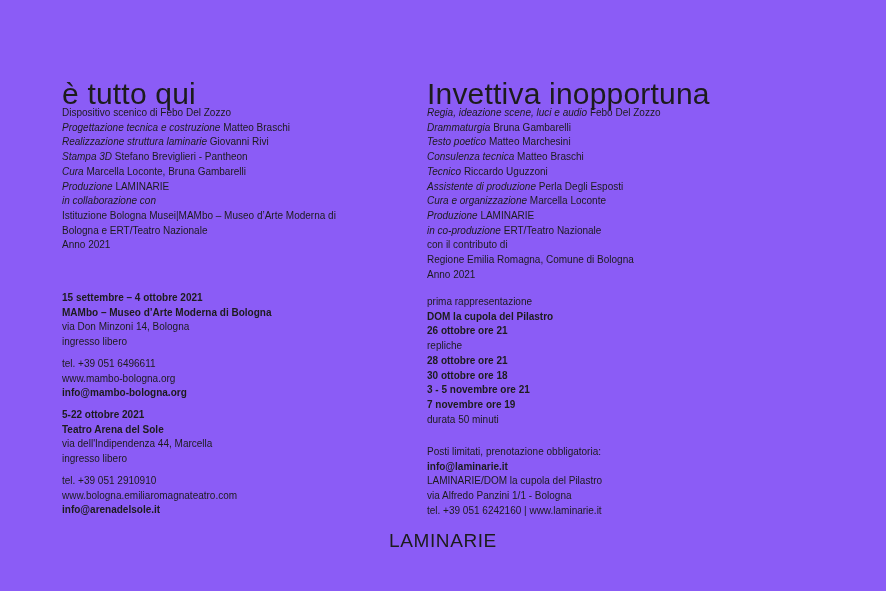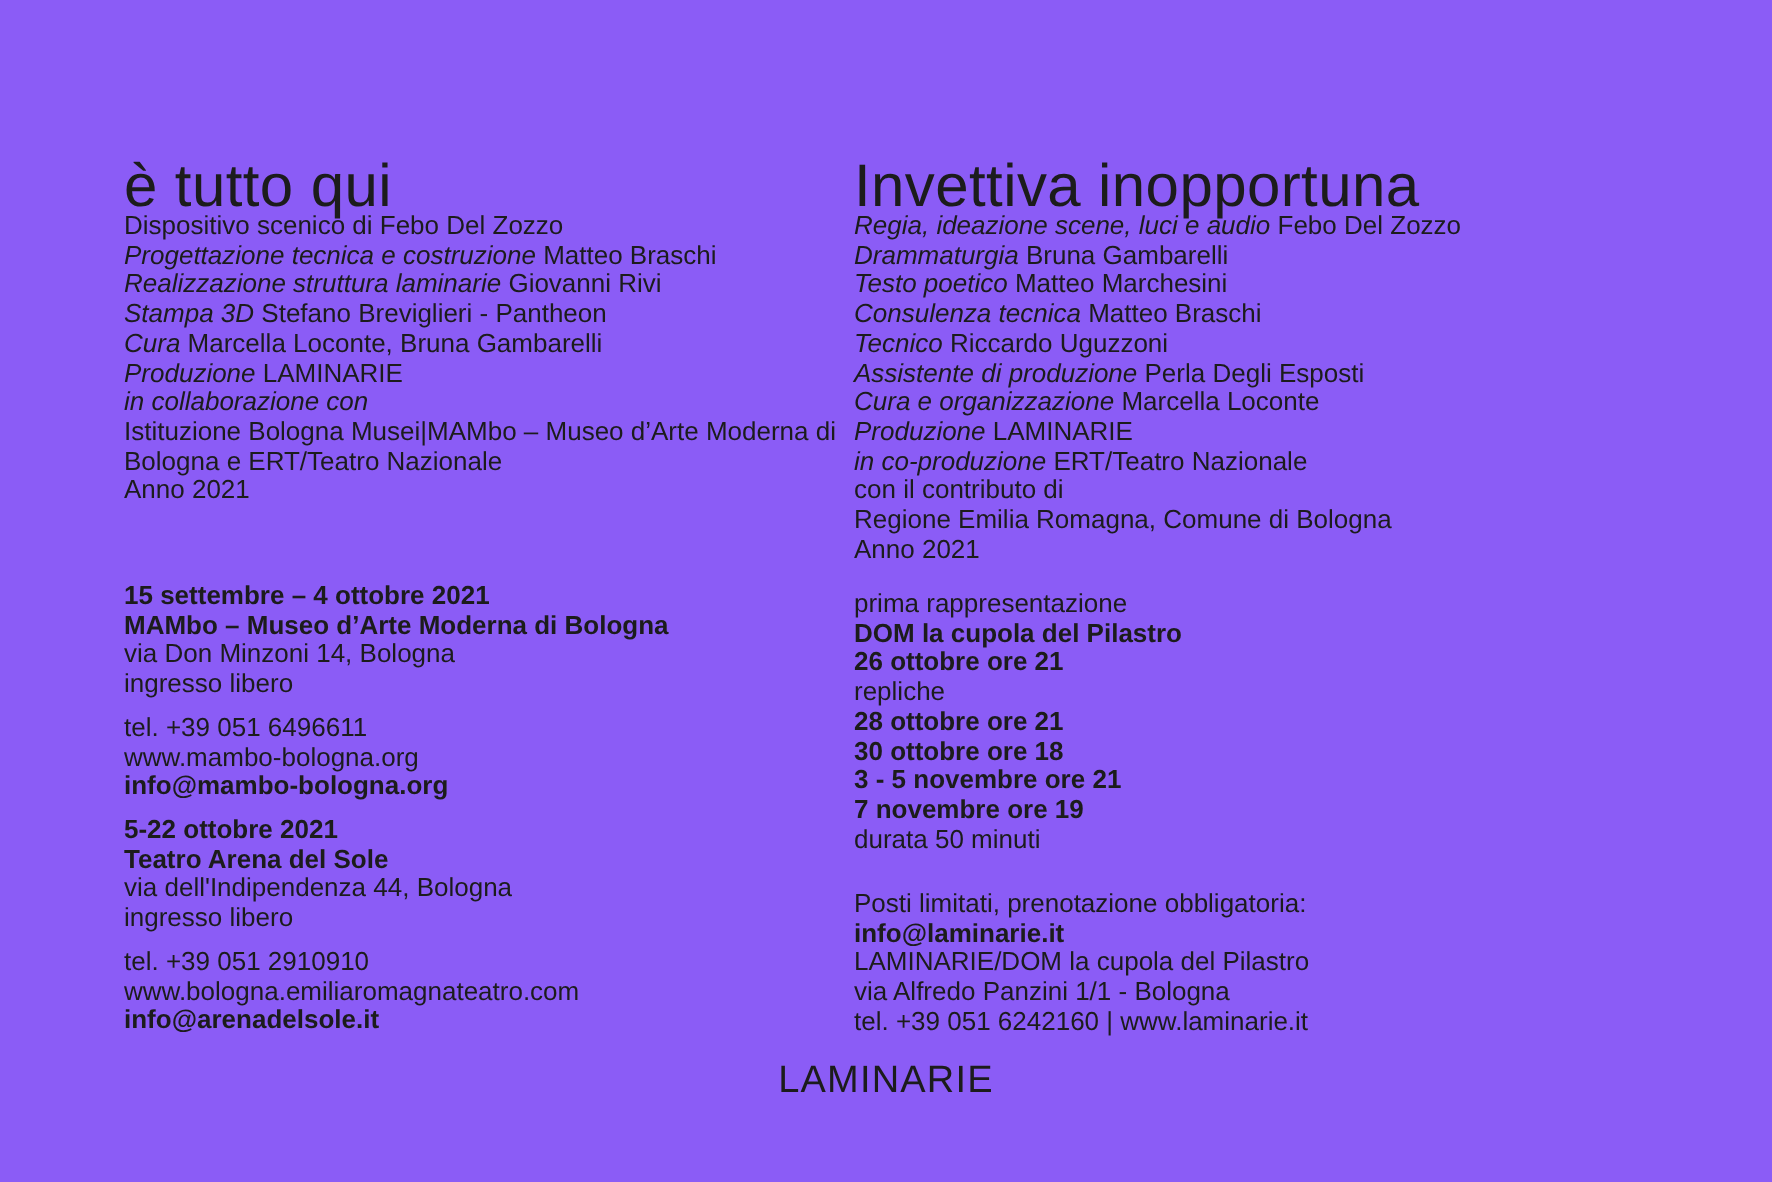--- a/index.html
+++ b/index.html
@@ -16,21 +16,21 @@
     font-size:30px;
     line-height:34px;
     font-weight:400;
     letter-spacing:.2px;
     white-space:nowrap;
   }
   #title-left{left:62px;top:57px;}
   #title-right{left:427px;top:57px;width:400px;text-align:left;}
   .block{
     position:absolute;
-    font-size:13px;
+    font-size:10px;
     line-height:14.7px;
   }
   .rightcol{left:427px;width:400px;}
   #left-credits{left:62px;top:106px;width:392px;}
   #left-venue-1{left:62px;top:291px;width:392px;}
   #left-venue-2{left:62px;top:408px;width:392px;}
   #right-credits{top:106px;}
   #right-perf{top:295px;}
   #right-booking{top:445px;}
   .contact{margin-top:7px;}
@@ -76,21 +76,21 @@
     <div class="contact">
       <div>tel. +39 051 6496611</div>
       <div>www.mambo-bologna.org</div>
       <div class="b">info@mambo-bologna.org</div>
     </div>
   </div>
 
   <div class="block" id="left-venue-2">
     <div class="b">5-22 ottobre 2021</div>
     <div class="b">Teatro Arena del Sole</div>
-    <div>via dell'Indipendenza 44, Bologna</div>
+    <div>via dell'Indipendenza 44, Marcella</div>
     <div>ingresso libero</div>
     <div class="contact">
       <div>tel. +39 051 2910910</div>
       <div>www.bologna.emiliaromagnateatro.com</div>
       <div class="b">info@arenadelsole.it</div>
     </div>
   </div>
 
   <div class="block rightcol" id="right-credits">
     <div><span class="it">Regia, ideazione scene, luci e audio </span><span>Febo Del Zozzo</span></div>

